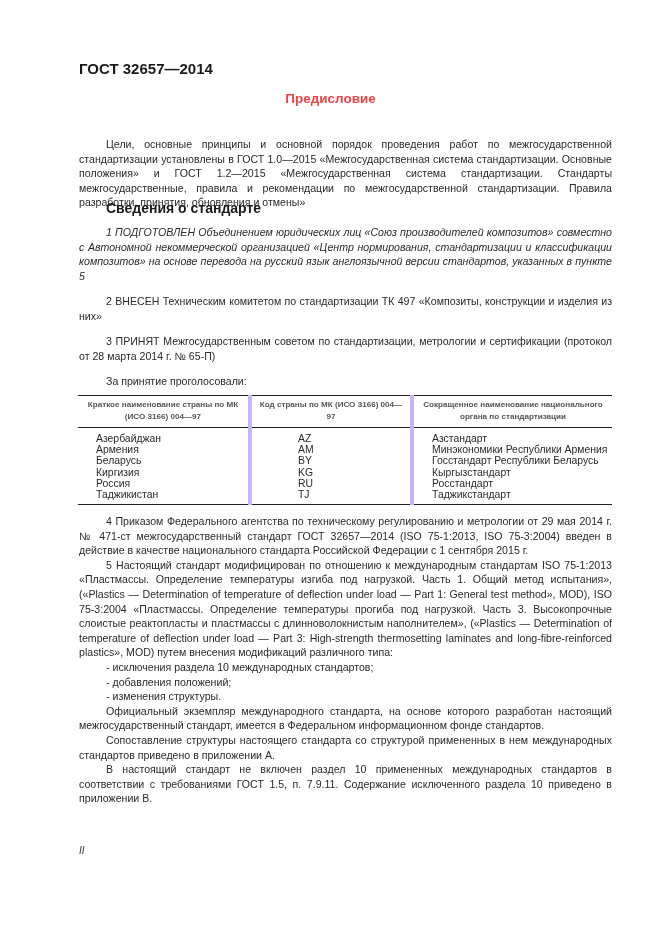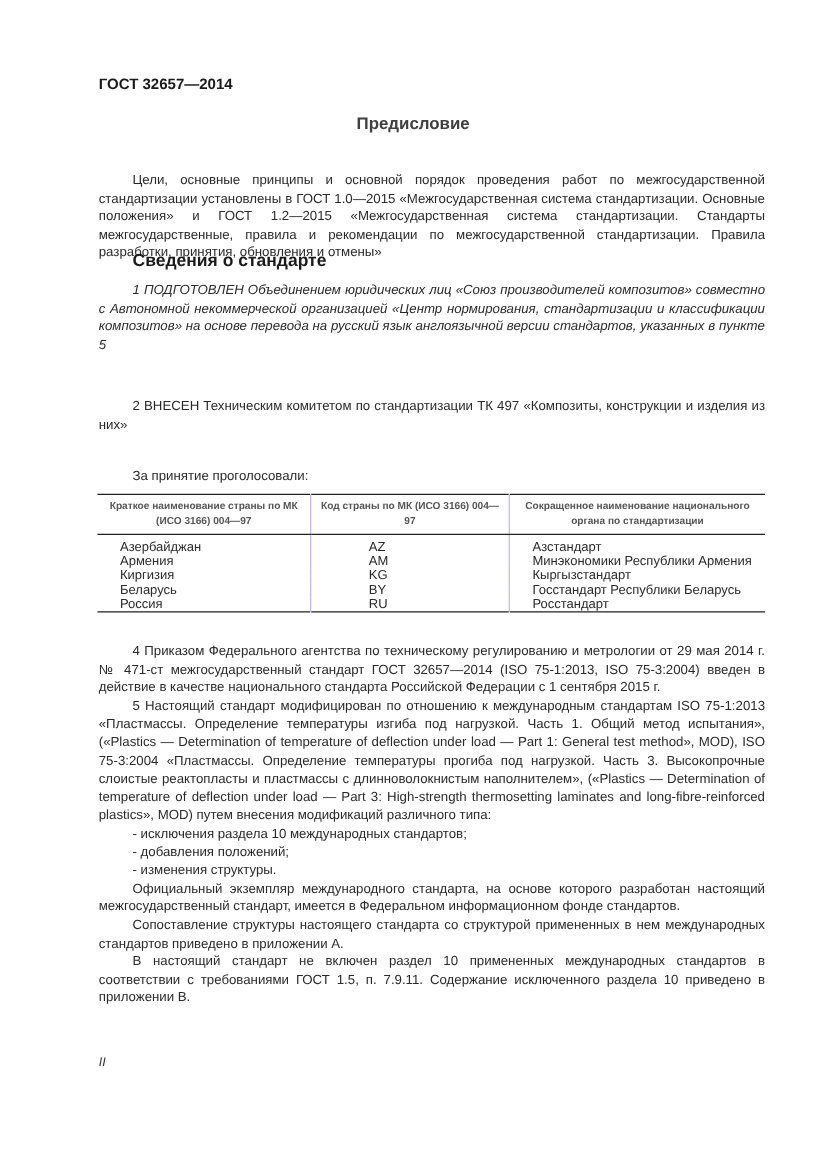--- a/index.html
+++ b/index.html
@@ -1,27 +1,27 @@
 <!DOCTYPE html>
 <html><head>
 <meta charset="utf-8">
 <style>
   html, body { margin:0; padding:0; background:#ffffff; }
   body { width:661px; height:935px; position:relative; overflow:hidden;
          font-family:"Liberation Sans", sans-serif; color:#2a2a2a; }
   .page { position:absolute; left:0; top:0; width:661px; height:935px; }
-  .doc-id { position:absolute; left:79px; top:60px; font-size:12px; font-weight:bold; color:#1a1a1a; }
-  .title { position:absolute; left:0; width:661px; top:91px; text-align:center; font-size:13.5px; font-weight:bold; color:#404040; }
+  .doc-id { position:absolute; left:79px; top:60px; font-size:15px; font-weight:bold; color:#1a1a1a; }
+  .title { position:absolute; left:0; width:661px; top:91px; text-align:center; font-size:13.5px; font-weight:bold; color:#ef4444; }
   .block { position:absolute; left:79px; width:533px; font-size:10.6px; line-height:14.6px; text-align:justify; color:#2a2a2a; }
   .block p { margin:0; text-indent:27px; text-align:justify; }
   .subhead { position:absolute; left:106px; top:200px; font-size:14px; font-weight:bold; color:#1a1a1a; }
   .list-item { text-indent:27px; text-align:left !important; }
   table.vote { position:absolute; left:78px; top:395px; width:534px; border-collapse:collapse; font-size:10.4px; color:#2a2a2a; }
   table.vote th { font-weight:bold; font-size:8.1px; line-height:12px; color:#555; padding:3px 4px 4px 4px; text-align:center; border-bottom:1px solid #222; vertical-align:top; }
-  table.vote th + th, table.vote td + td { border-left:1px solid #c4b5fd;margin-left:36px; }
+  table.vote th + th, table.vote td + td { border-left:4px solid #c4b5fd;margin-left:36px; }
   table.vote { border-top:1px solid #222; border-bottom:1px solid #222; }
   table.vote td { padding:0 4px; line-height:11.2px; vertical-align:top; }
   table.vote tr.first td { padding-top:5px; }
   table.vote tr.last td { padding-bottom:4px; }
   .c1 { width:148px; padding-left:18px !important;margin-top:44px; }
   .c2 { width:108px; text-align:left; padding-left:46px !important; }
   .c3 { padding-left:18px !important; }
   .page-num { position:absolute; left:79px; top:845px; font-size:10px; color:#333;font-style:italic; }
 </style>
 </head>
@@ -36,24 +36,27 @@
   <div class="block" style="top:137px;">
     <p>Цели, основные принципы и основной порядок проведения работ по межгосударственной стандартизации установлены в ГОСТ 1.0—2015 «Межгосударственная система стандартизации. Основные положения» и ГОСТ 1.2—2015 «Межгосударственная система стандартизации. Стандарты межгосударственные, правила и рекомендации по межгосударственной стандартизации. Правила разработки, принятия, обновления и отмены»</p>
   </div>
 
   <div class="subhead">Сведения о стандарте</div>
 
   <div class="block" style="top:225px;font-style:italic;">
     <p>1 ПОДГОТОВЛЕН Объединением юридических лиц «Союз производителей композитов» совместно с Автономной некоммерческой организацией «Центр нормирования, стандартизации и классификации композитов» на основе перевода на русский язык англоязычной версии стандартов, указанных в пункте 5</p>
   </div>
 
-  <div class="block" style="top:294px;margin-top:24px;">
+  <div class="block" style="top:294px;">
     <p>2 ВНЕСЕН Техническим комитетом по стандартизации ТК 497 «Композиты, конструкции и изделия из них»</p>
   </div>
 
+  <div class="block" style="top:334px;">
+    <p>3 ПРИНЯТ Межгосударственным советом по стандартизации, метрологии и сертификации (протокол от 28 марта 2014 г. № 65-П)</p>
+  </div>
 
   <div class="block" style="top:374px;">
     <p>За принятие проголосовали:</p>
   </div>
 
   <table class="vote">
     <thead>
       <tr>
         <th class="h1" style="width:148px;">Краткое наименование страны по МК (ИСО 3166) 004—97</th>
         <th class="h2" style="width:108px;">Код страны по МК (ИСО 3166) 004—97</th>
@@ -65,33 +68,38 @@
         <td class="c1">Азербайджан</td>
         <td class="c2">AZ</td>
         <td class="c3">Азстандарт</td>
       </tr>
       <tr>
         <td class="c1">Армения</td>
         <td class="c2">AM</td>
         <td class="c3">Минэкономики Республики Армения</td>
       </tr>
       <tr>
+        <td class="c1">Беларусь</td>
+        <td class="c2">BY</td>
+        <td class="c3">Госстандарт Республики Беларусь</td>
+      </tr>
+      <tr>
         <td class="c1">Киргизия</td>
         <td class="c2">KG</td>
         <td class="c3">Кыргызстандарт</td>
       </tr>
       <tr>
-        <td class="c1">Беларусь</td>
-        <td class="c2">BY</td>
-        <td class="c3">Госстандарт Республики Беларусь</td>
-      </tr>
-      <tr>
         <td class="c1">Россия</td>
         <td class="c2">RU</td>
         <td class="c3">Росстандарт</td>
+      </tr>
+      <tr class="last">
+        <td class="c1">Таджикистан</td>
+        <td class="c2">TJ</td>
+        <td class="c3">Таджикстандарт</td>
       </tr>
     </tbody>
   </table>
 
   <div class="block" style="top:514px;">
     <p>4 Приказом Федерального агентства по техническому регулированию и метрологии от 29 мая 2014 г. № 471-ст межгосударственный стандарт ГОСТ 32657—2014 (ISO 75-1:2013, ISO 75-3:2004) введен в действие в качестве национального стандарта Российской Федерации с 1 сентября 2015 г.</p>
     <p>5 Настоящий стандарт модифицирован по отношению к международным стандартам ISO 75-1:2013 «Пластмассы. Определение температуры изгиба под нагрузкой. Часть 1. Общий метод испытания», («Plastics — Determination of temperature of deflection under load — Part 1: General test method», MOD), ISO 75-3:2004 «Пластмассы. Определение температуры прогиба под нагрузкой. Часть 3. Высокопрочные слоистые реактопласты и пластмассы с длинноволокнистым наполнителем», («Plastics — Determination of temperature of deflection under load — Part 3: High-strength thermosetting laminates and long-fibre-reinforced plastics», MOD) путем внесения модификаций различного типа:</p>
     <p class="list-item">- исключения раздела 10 международных стандартов;</p>
     <p class="list-item">- добавления положений;</p>
     <p class="list-item">- изменения структуры.</p>

